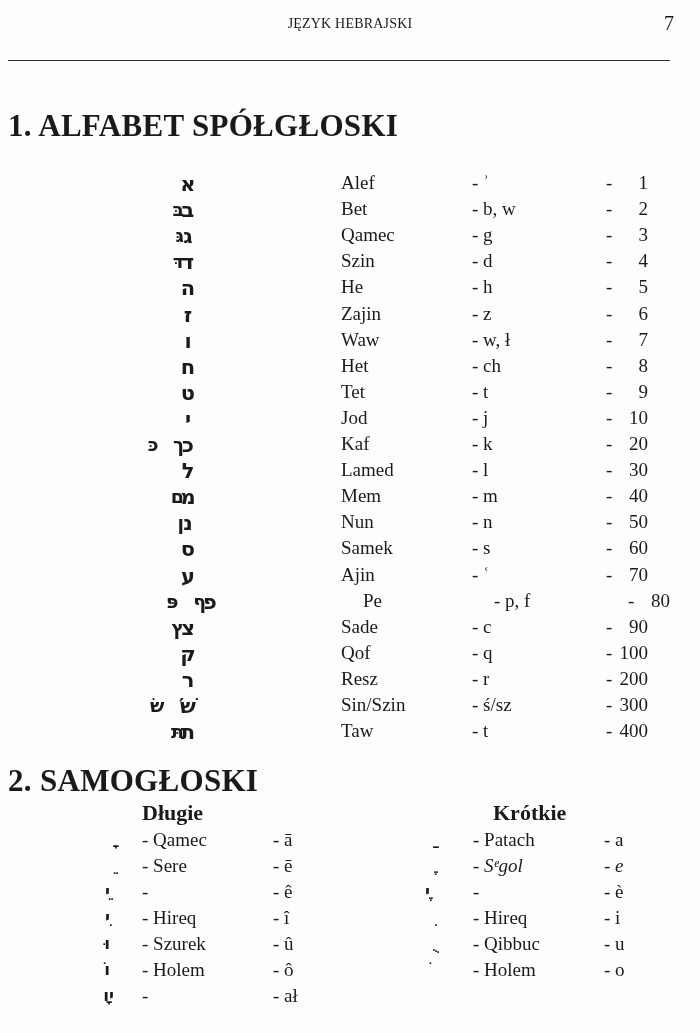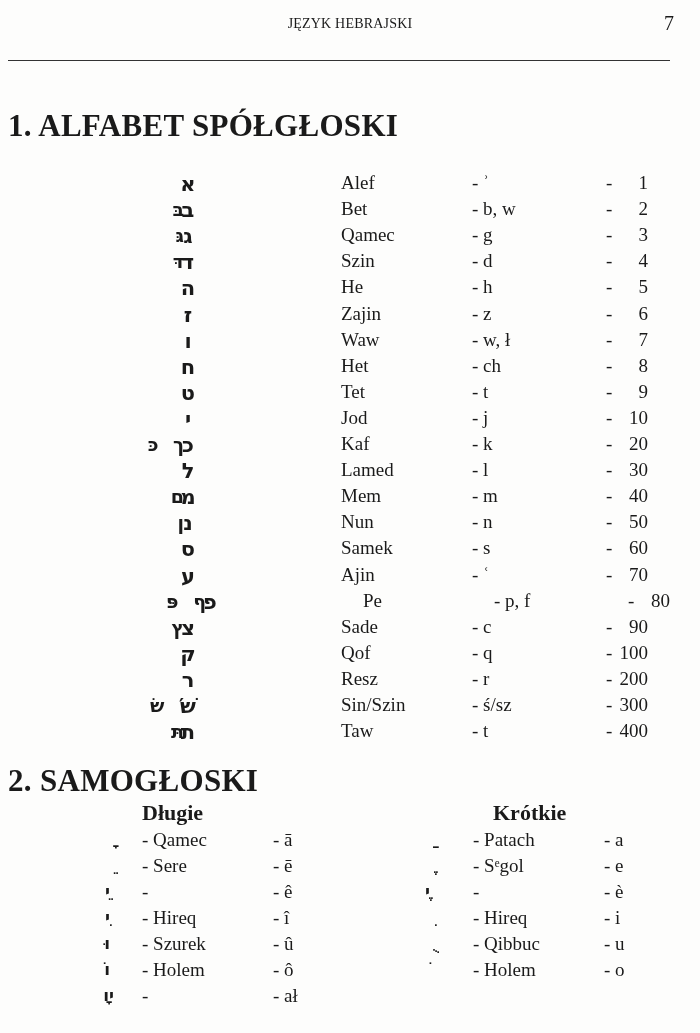--- a/index.html
+++ b/index.html
@@ -306,21 +306,21 @@
       <span class="vname" style="left:142px">-</span>
       <span class="vval" style="left:273px">- ał</span>
     </div>
   </div>
 <div id="short-v">
     <div class="vrow" style="top: 829px;">
       <span class="vsym" style="left:400px;width:30px">ַ</span>
       <span class="vname" style="left:473px">- Patach</span>
       <span class="vval" style="left:604px">- a</span>
     </div>
-    <div class="vrow" style="top: 855px;">
+    <div class="vrow" style="top: 855px; font-style: italic;">
       <span class="vsym" style="left:400px;width:30px">ֶ</span>
       <span class="vname" style="left:473px">- Sᵉgol</span>
       <span class="vval" style="left:604px">- e</span>
     </div>
     <div class="vrow" style="top: 881px;">
       <span class="vsym" style="left:400px;width:30px">ֶי</span>
       <span class="vname" style="left:473px">-</span>
       <span class="vval" style="left:604px">- è</span>
     </div>
     <div class="vrow" style="top: 907px;">

